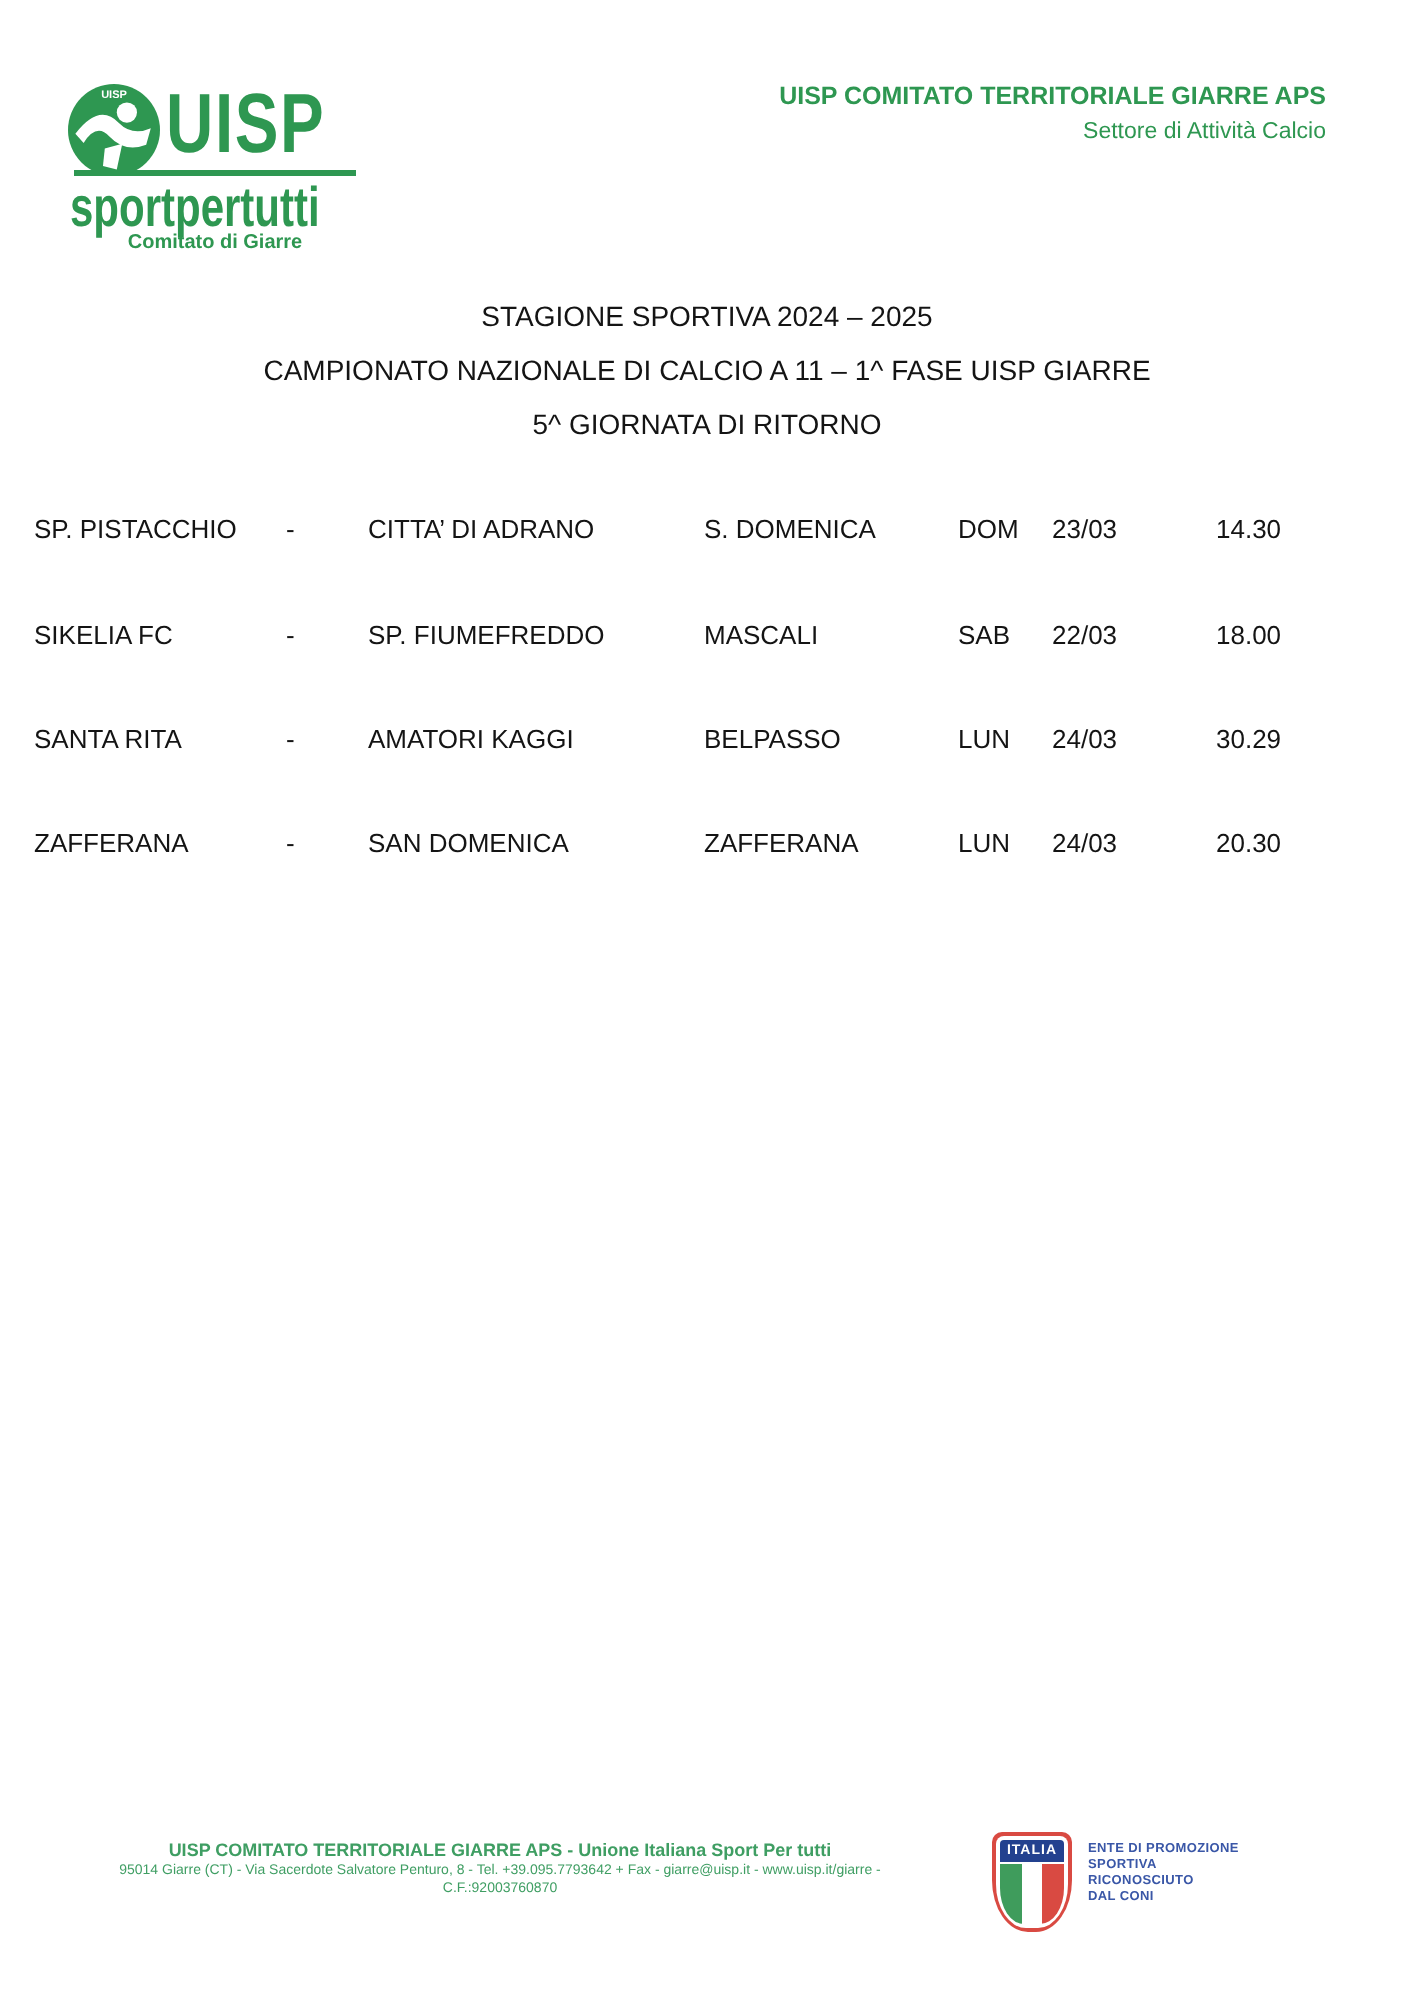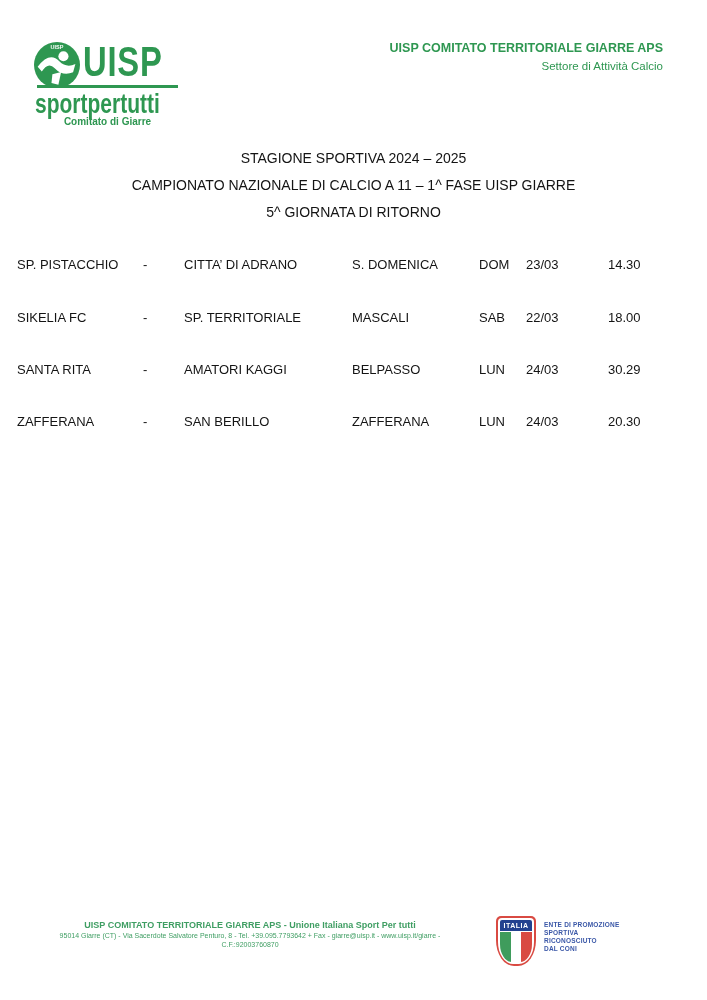--- a/index.html
+++ b/index.html
@@ -117,39 +117,39 @@
     <span class="c-sep">-</span>
     <span class="c-away">CITTA’ DI ADRANO</span>
     <span class="c-venue">S. DOMENICA</span>
     <span class="c-day">DOM</span>
     <span class="c-date">23/03</span>
     <span class="c-time">14.30</span>
   </div>
   <div class="match-row r2">
     <span class="c-home">SIKELIA FC</span>
     <span class="c-sep">-</span>
-    <span class="c-away">SP. TERRITORIALE</span>
+    <span class="c-away">SP. FIUMEFREDDO</span>
     <span class="c-venue">MASCALI</span>
     <span class="c-day">SAB</span>
     <span class="c-date">22/03</span>
     <span class="c-time">18.00</span>
   </div>
   <div class="match-row r3">
     <span class="c-home">SANTA RITA</span>
     <span class="c-sep">-</span>
     <span class="c-away">AMATORI KAGGI</span>
     <span class="c-venue">BELPASSO</span>
     <span class="c-day">LUN</span>
     <span class="c-date">24/03</span>
     <span class="c-time">30.29</span>
   </div>
   <div class="match-row r4">
     <span class="c-home">ZAFFERANA</span>
     <span class="c-sep">-</span>
-    <span class="c-away">SAN BERILLO</span>
+    <span class="c-away">SAN DOMENICA</span>
     <span class="c-venue">ZAFFERANA</span>
     <span class="c-day">LUN</span>
     <span class="c-date">24/03</span>
     <span class="c-time">20.30</span>
   </div>
 
   <div class="footer-text">
     <div class="f1">UISP COMITATO TERRITORIALE GIARRE APS - Unione Italiana Sport Per tutti</div>
     <div class="f2">95014 Giarre (CT) - Via Sacerdote Salvatore Penturo, 8 - Tel. +39.095.7793642 + Fax - giarre@uisp.it - www.uisp.it/giarre -</div>
     <div class="f3">C.F.:92003760870</div>

